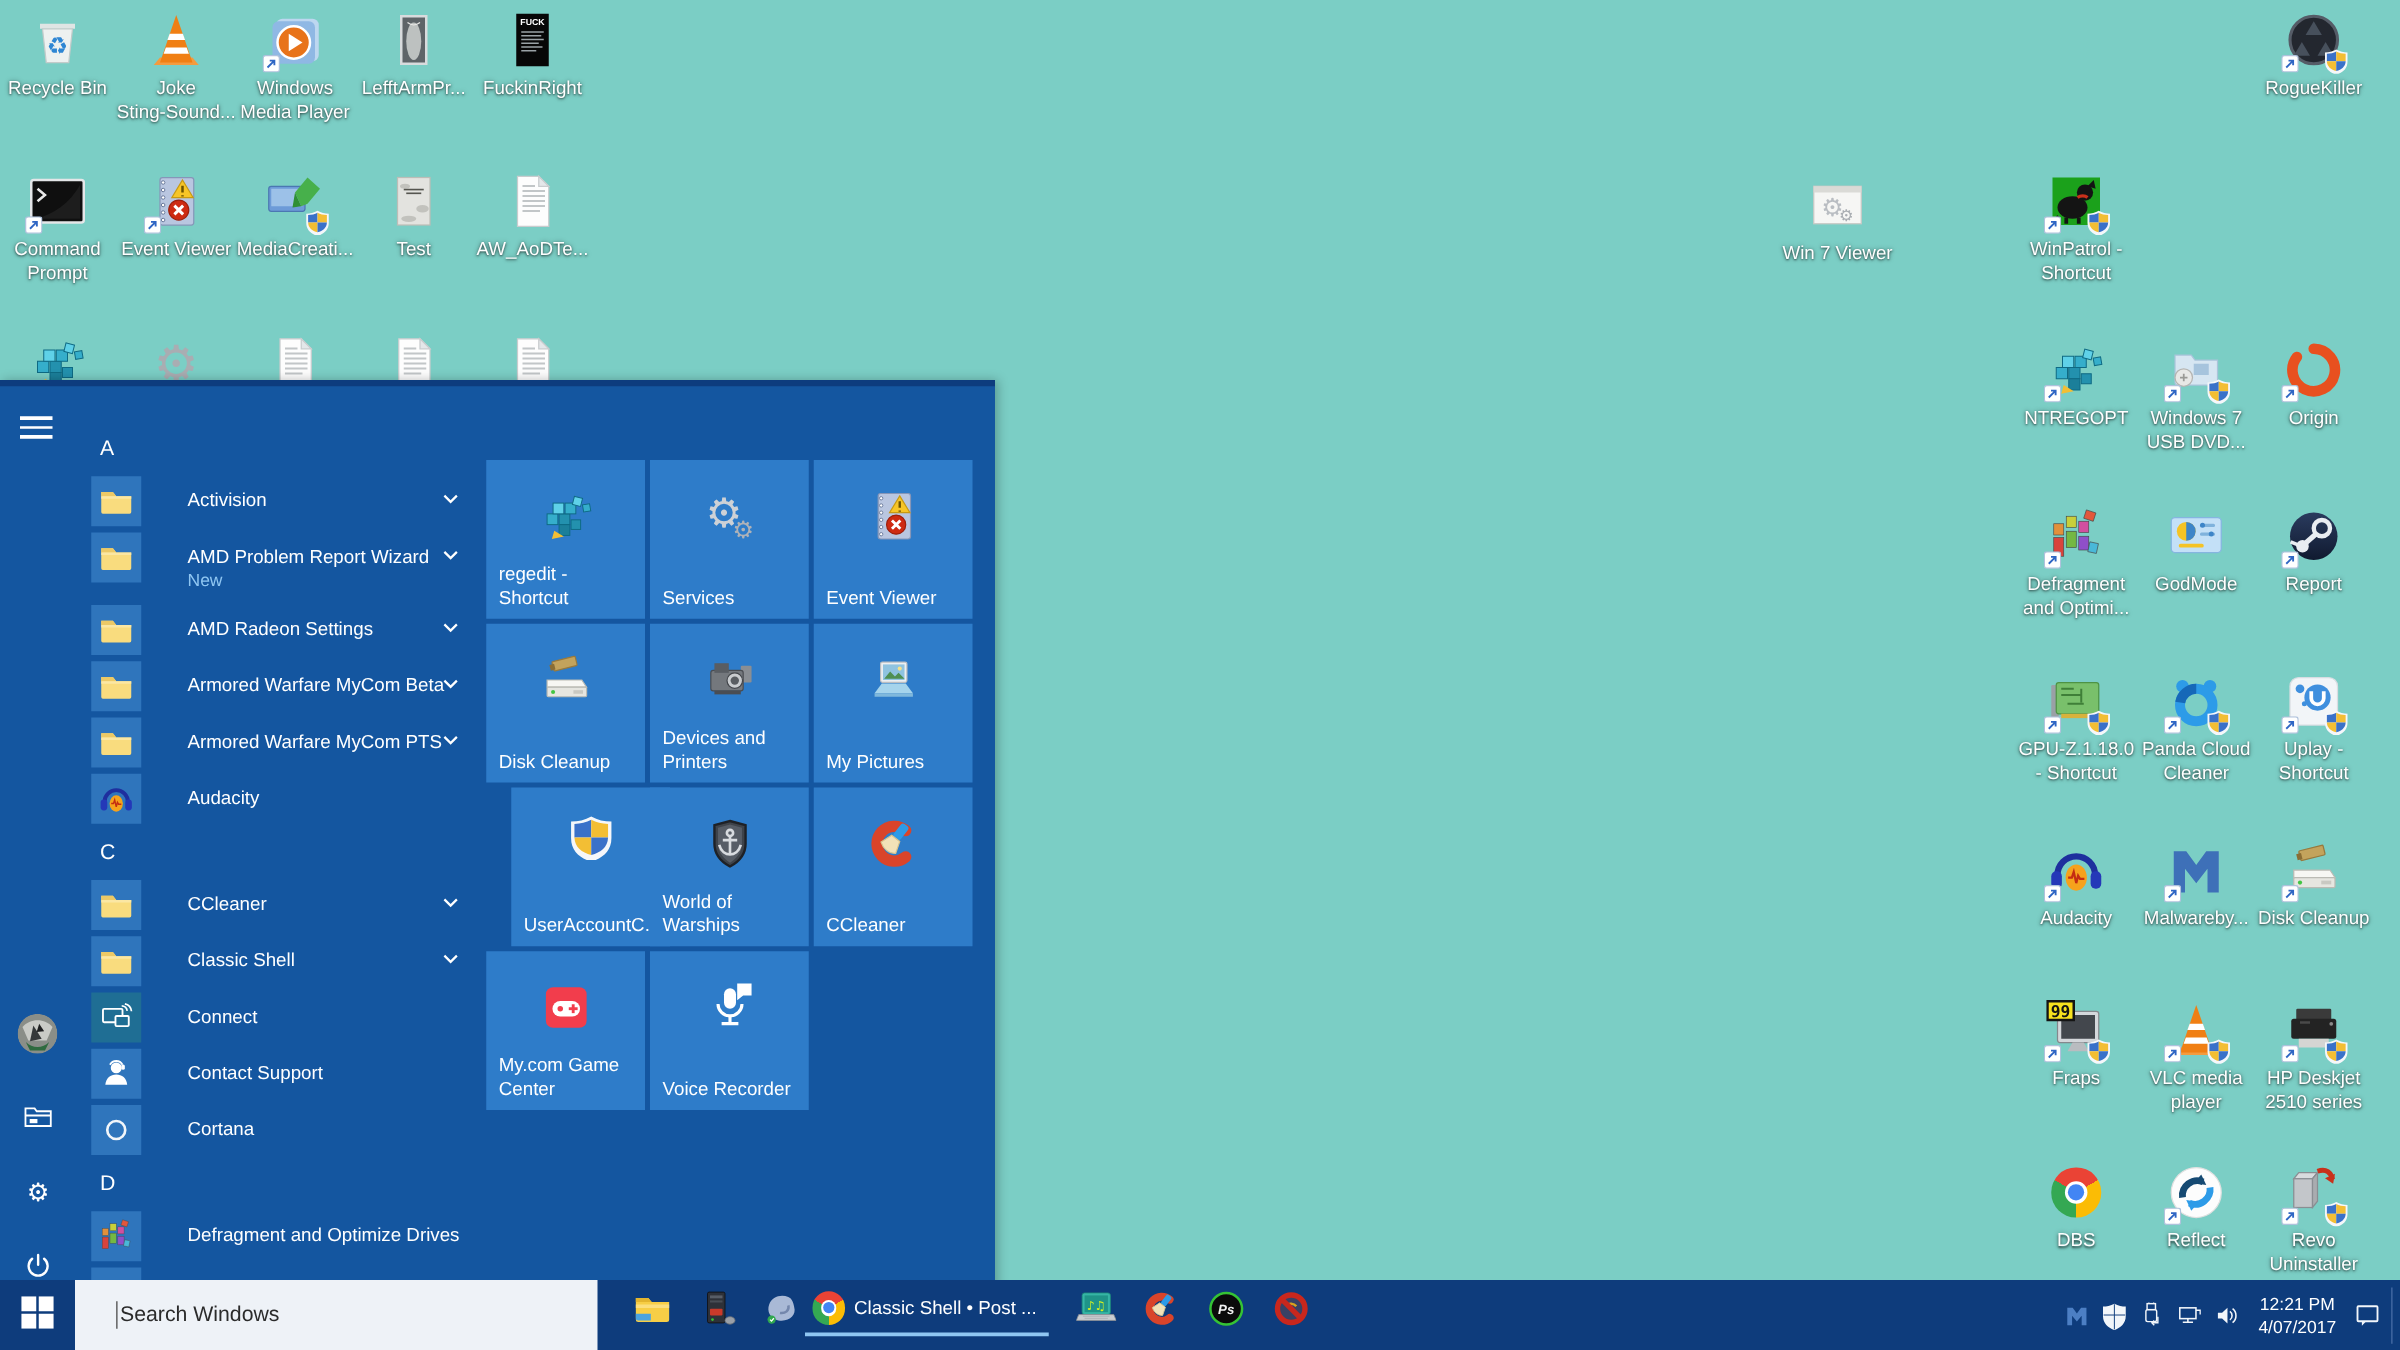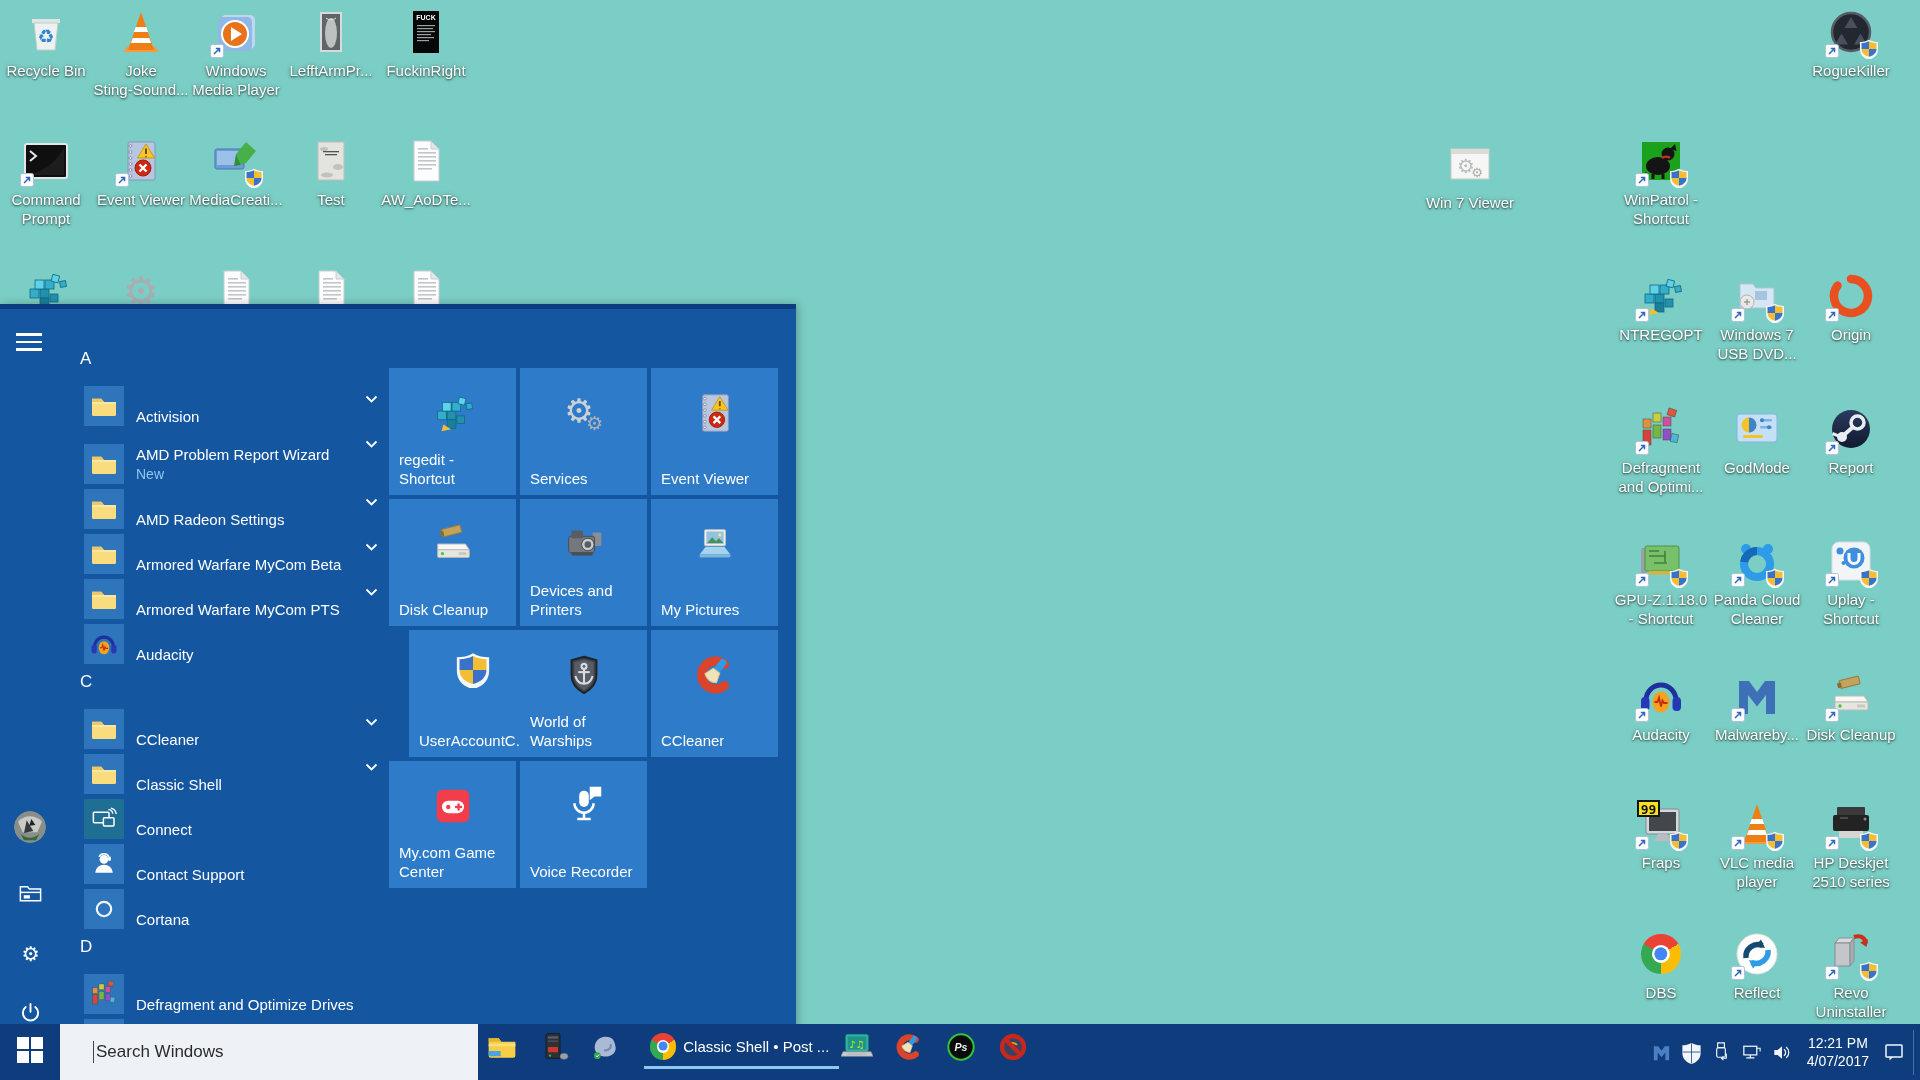--- a/index.html
+++ b/index.html
@@ -16,38 +16,38 @@
   .ovl.shield { right:-4px; bottom:-3px; }
 
   
   #startmenu { position:absolute; left:0; top:304px; width:796px; height:731px;
                background:#1456A0; border-top:5px solid #0D3C7E; overflow:hidden; z-index:40;
                box-shadow:2px 0 8px rgba(0,0,0,.25); }
   #hamburger { position:absolute; left:16px; top:24px; width:26px; height:18px; cursor:pointer; }
   #hamburger div { height:2.6px; background:#fff; margin-bottom:5px; }
   .sm-rail-item { position:absolute; left:14px; width:32px; height:32px; display:flex; align-items:center; justify-content:center; cursor:pointer; }
   .sm-header { position:absolute; left:80px; font-size:17px; color:#fff; cursor:pointer; }
-  .sm-row { position:absolute; left:68px; width:324px; display:flex; align-items:flex-end; cursor:pointer; }
+  .sm-row { position:absolute; left:57px; width:324px; display:flex; align-items:flex-start; cursor:pointer;gap:25px; }
   .sm-sq { width:40px; height:40px; margin-left:16px; background:#2F75BC; display:flex; align-items:center; justify-content:center; flex:0 0 40px; }
   .sm-txt { margin-left:12px; margin-top:10px; font-size:15px; color:#fff; line-height:19px; }
   .sm-txt .new { color:#8FC6F2; font-size:14px; }
   .sm-chev { position:absolute; right:14px; top:14px; line-height:0; }
   .tile { position:absolute; width:127px; height:127px; background:#2E7CC9; cursor:pointer; }
   .tile .t-ic { position:absolute; left:50%; top:22px; transform:translateX(-50%); line-height:0; }
   .tile .t-lbl { position:absolute; left:10px; right:6px; bottom:7px; font-size:15px; line-height:19px; color:#fff; }
 
   
   #taskbar { position:absolute; left:0; bottom:0; width:1920px; height:56px; background:#0E3C7C; z-index:60; display:flex; align-items:stretch; }
   #startbtn { width:60px; display:flex; align-items:center; justify-content:center; cursor:pointer; }
   #searchbox { width:418px; background:#EEF2F7; display:flex; align-items:center; position:relative; }
   #searchbox .caret { width:1px; height:22px; background:#444; margin-left:33px; }
   #searchbox input { border:none; outline:none; background:transparent; font-size:17px; color:#2B2B2B;
                      font-family:"Liberation Sans",sans-serif; width:360px; margin-left:2px; }
   #searchbox input::placeholder { color:#2B2B2B; opacity:1; }
-  .tb-app { display:flex; align-items:center; justify-content:space-between; width:52px; height:45px; cursor:pointer; position:relative; }
+  .tb-app { display:flex; align-items:center; justify-content:flex-end; width:52px; height:45px; cursor:pointer; position:relative; }
   .tb-app.labeled { width:auto; padding:0 12px 0 8px; }
   .tb-app .tb-lbl { color:#fff; font-size:15px; margin-left:7px; max-width:160px; white-space:nowrap; overflow:hidden; }
   .tb-app .underline { position:absolute; left:2px; right:2px; bottom:0; height:3px; background:#8FC6F2; }
   #tb-apps { display:flex; align-items:stretch; margin-left:8px; }
   #tb-right { margin-left:auto; display:flex; align-items:center; }
   .tray-ic { width:30px; height:45px; display:flex; align-items:center; justify-content:center; cursor:pointer; }
   #clock { color:#fff; font-size:14px; line-height:18px; text-align:center; padding:0 10px; cursor:default; }
   #showdesk { width:7px; height:45px; border-left:1px solid #4A6FA8; margin-left:4px; cursor:pointer; }
 </style>
 </head>

